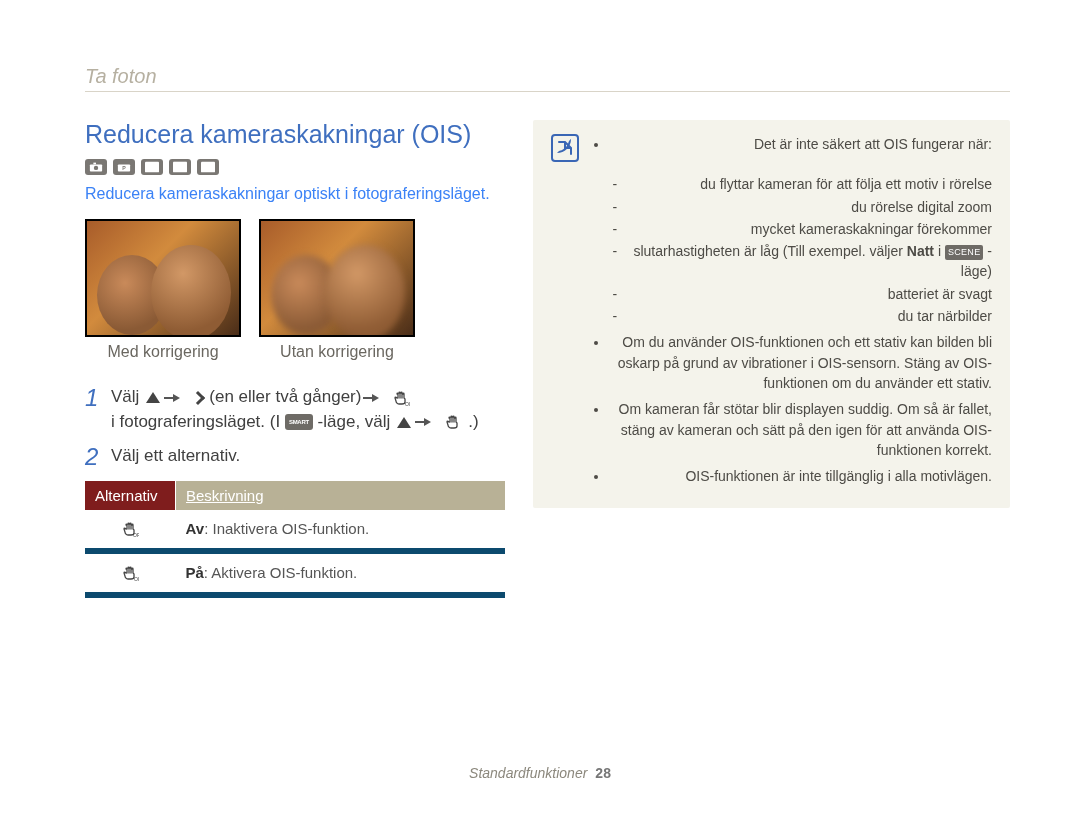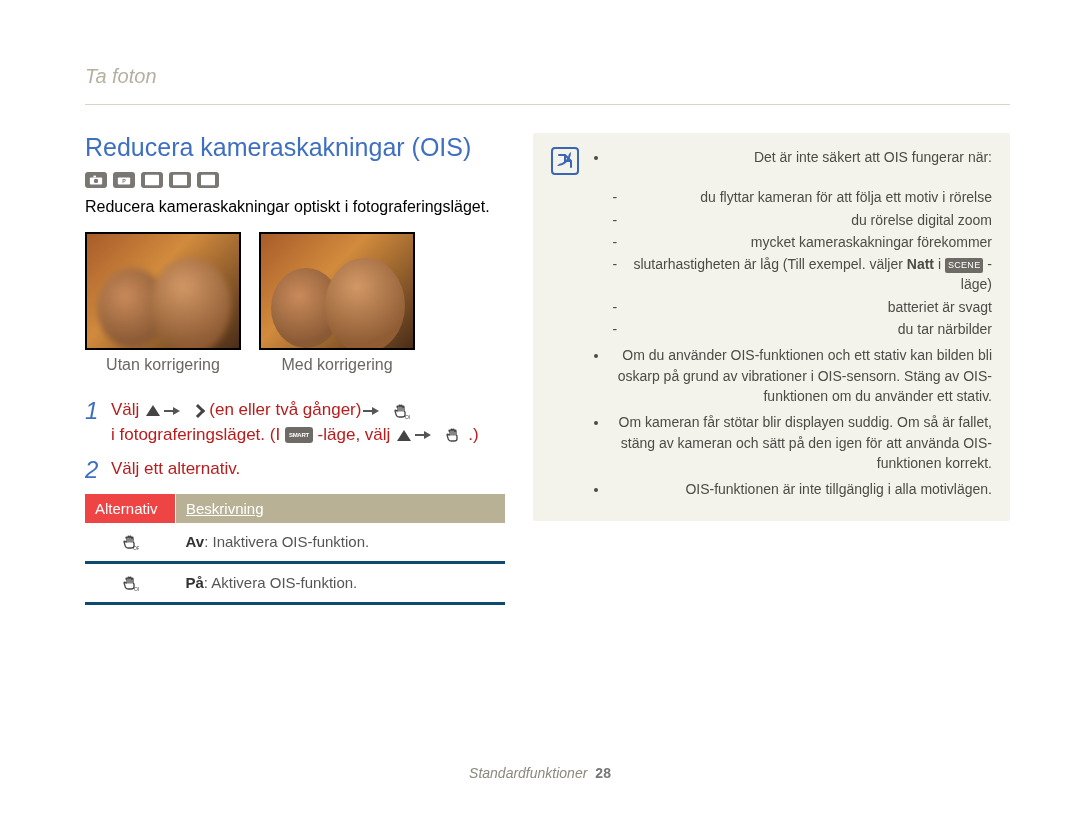--- a/index.html
+++ b/index.html
@@ -17,21 +17,21 @@
     box-sizing: border-box;
     width: 100%;
     height: 100%;
   }
   .section-title {
     font-size: 20px;
     color: #b6b0a1;
     font-style: italic;
     font-weight: 400;
     border-bottom: 1px solid #d9d4c8;
-    padding-bottom: 16px;
+    padding-bottom: 3px;
     margin-bottom: 28px;
   }
   .columns {
     display: flex;
     gap: 18px;
   }
   .col-left { width: 430px; }
   .col-right { flex: 1; }
 
   h2.heading {
@@ -49,21 +49,21 @@
   .mode-icon {
     width: 22px; height: 16px;
     background: #7a7773;
     border-radius: 3px;
     display: flex; align-items: center; justify-content: center;
   }
   .mode-icon svg { width: 14px; height: 12px; fill: #fff; }
 
   .body-text {
     font-size: 16px;
-    color: #000000;
+    color: #3b82f6;
     margin: 4px 0 16px 0;
   }
 
   .photo-row { display: flex; gap: 18px; margin-bottom: 8px;}
   .photo-box {
     width: 152px; height: 114px;
     border: 2px solid #000;
     background: linear-gradient(135deg,#a85c2a 0%, #d28b3d 40%, #4a2d18 100%);
     position: relative;
     overflow: hidden;
@@ -94,21 +94,21 @@
   ol.steps { list-style: none; margin: 24px 0 0 0; padding: 0; }
   ol.steps li { display: flex; margin-bottom: 10px; }
   .step-num {
     font-size: 24px;
     color: #3f6fbf;
     font-style: italic;
     width: 26px;
     flex-shrink: 0;
     line-height: 1.1;
   }
-  .step-body { font-size: 17px; color: #b91c1c; line-height: 1.45; }
+  .step-body { font-size: 17px; color: #404040; line-height: 1.45; }
 
   
   .tri-up, .tri-right, .arrow-r {
     display:inline-block; vertical-align:middle; margin:0 2px;
   }
   .tri-up {
     width:0; height:0;
     border-left:7px solid transparent;
     border-right:7px solid transparent;
     border-bottom:11px solid #444;
@@ -154,25 +154,25 @@
     font-size: 15px;
   }
   .opt-table thead th {
     background: #b8b196;
     color: #fff;
     font-weight: 400;
     text-align: left;
     padding: 6px 10px;
     border-right: 1px solid #fff;
   }
-  .opt-table thead th:nth-child(1){ background:#ef4444; width:70px;}
+  .opt-table thead th:nth-child(1){ background:#7f1d1d; width:70px;}
   .opt-table thead th:last-child { border-right: none; text-decoration: underline; }
   .opt-table tbody td {
     padding: 10px 10px;
-    border-bottom: 3px solid #0c4a6e;
+    border-bottom: 6px solid #0c4a6e;
     color:#555;
     margin-top:44px;
   }
   .opt-table tbody td:first-child { text-align:center; }
   .opt-table tbody td b { font-weight: bold; color:#333; }
 
   
   .note {
     background: #f4f3eb;
     border-radius: 2px;
@@ -267,26 +267,26 @@
               <rect x="0" y="0" width="16" height="12" rx="1"></rect>
               <text x="8" y="8" font-size="5" text-anchor="middle" fill="#fff">HD</text>
             </svg>
           </span>
       </div>
 
       <p class="body-text">Reducera kameraskakningar optiskt i fotograferingsläget.</p>
 
       <div class="photo-row">
         <div>
+          <div class="photo-box"></div>
+          <p class="caption">Med korrigering</p>
+        </div>
+        <div>
           <div class="photo-box blurred"></div>
           <p class="caption">Utan korrigering</p>
-        </div>
-        <div>
-          <div class="photo-box"></div>
-          <p class="caption">Med korrigering</p>
         </div>
       </div>
 
       <ol class="steps">
         <li>
           <span class="step-num">1</span>
           <span class="step-body">
             <span>Välj </span>
             <span class="tri-up"></span>
             <span class="arrow-thin"></span>

